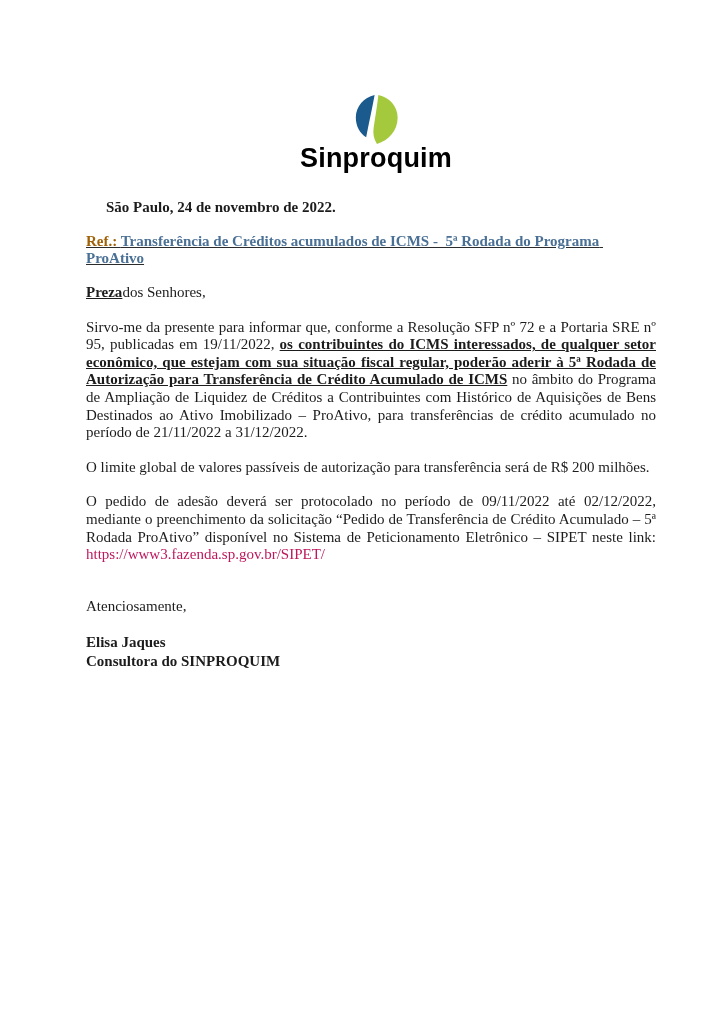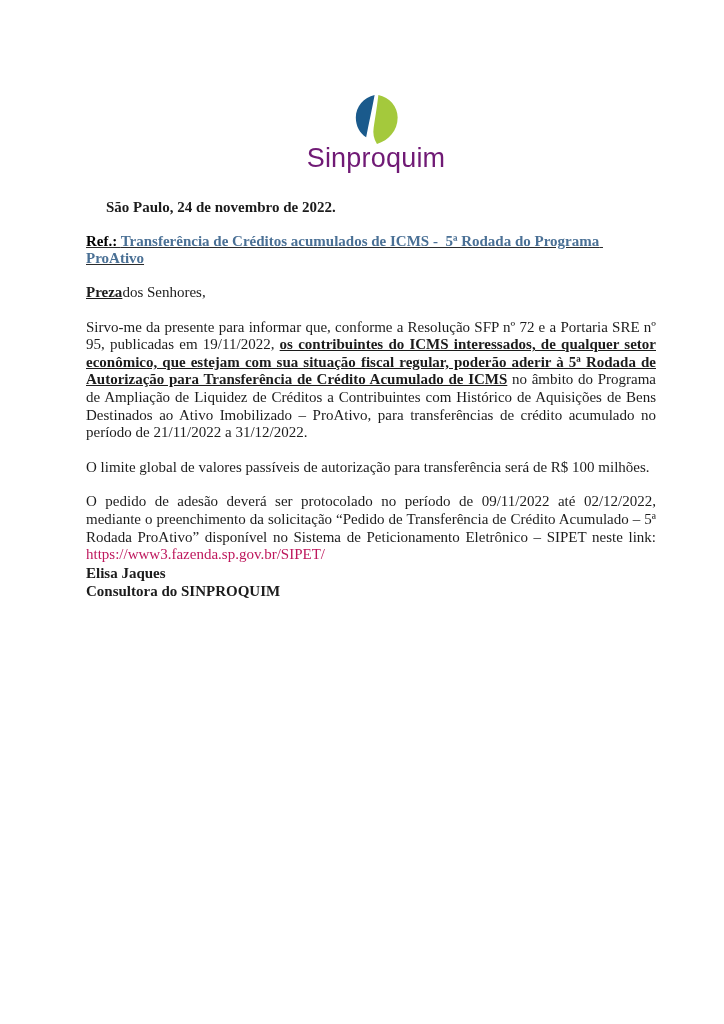--- a/index.html
+++ b/index.html
@@ -21,60 +21,61 @@
   .logo-block {
     padding-top: 94px;
     text-align: center;
     margin-left: 10px;
   }
   .logo-icon { display: block; margin: 0 auto; }
   .wordmark {
     display: block;
     margin-top: -2px;
     font-family: "Liberation Sans", sans-serif;
-    font-weight: normal;
+    font-weight: bold;
     font-size: 27px;
     letter-spacing: 0.2px;
-    color: #701a75;
+    color: #000000;
   }
   
   .date-block {
     margin-top: 24px;
     font-weight: bold;
     font-size: 15px;
     line-height: 19px;
     margin-left: 20px;
   }
   .ref-line {
     margin-top: 16px;
     font-size: 15px;
     font-weight: bold;
     text-decoration: underline;
     text-decoration-color: #2b2b2b;
     color: #2b2b2b;
     white-space: pre-wrap;
   }
-  .ref-label { color: #000000; }
+  .ref-label { color: #a16207; }
   .ref-title { color: #4a7095; }
   .para {
     margin-top: 17px;
     font-size: 15px;
     line-height: 17.6px;
     text-align: justify;
   }
   .salutation { text-align: left; }
   .bold { font-weight: bold; text-decoration: underline; }
   .bold-underline { font-weight: bold; text-decoration: underline; }
   .sipet-link {
     color: #be185d;
     text-decoration: none;
     cursor: pointer;
   }
   .regards { margin-top: 34px; }
   .signature {
+    margin-top: 18px;
     font-weight: bold;
     font-size: 15px;
     line-height: 18.5px;
   }
 </style>
 </head>
 <body>
 
 <div class="page">
   <div class="content">
@@ -90,25 +91,26 @@
     <div class="date-block">
       <div>São Paulo, 24 de novembro de 2022.</div>
     </div>
 
     <div class="ref-line"><span class="ref-label">Ref.: </span><span class="ref-title">Transferência de Créditos acumulados de ICMS -  5ª Rodada do Programa ProAtivo</span></div>
 
     <p class="para salutation"><span class="bold">Preza</span><span>dos Senhores,</span></p>
 
     <p class="para"><span>Sirvo-me da presente para informar que, conforme a Resolução SFP nº 72 e a Portaria SRE nº 95, publicadas em 19/11/2022, </span><span class="bold-underline">os contribuintes do ICMS interessados, de qualquer setor econômico, que estejam com sua situação fiscal regular, poderão aderir à 5ª Rodada de Autorização para Transferência de Crédito Acumulado de ICMS</span><span> no âmbito do Programa de Ampliação de Liquidez de Créditos a Contribuintes com Histórico de Aquisições de Bens Destinados ao Ativo Imobilizado – ProAtivo, para transferências de crédito acumulado no período de 21/11/2022 a 31/12/2022.</span></p>
 
-    <p class="para">O limite global de valores passíveis de autorização para transferência será de R$ 100 milhões.</p>
+    <p class="para">O limite global de valores passíveis de autorização para transferência será de R$ 200 milhões.</p>
 
 
     <p class="para"><span>O pedido de adesão deverá ser protocolado no período de 09/11/2022 até 02/12/2022, mediante o preenchimento da solicitação “Pedido de Transferência de Crédito Acumulado – 5ª Rodada ProAtivo” disponível no Sistema de Peticionamento Eletrônico – SIPET neste link: </span><a class="sipet-link" href="#">https://www3.fazenda.sp.gov.br/SIPET/</a></p>
 
+    <p class="para regards">Atenciosamente,</p>
 
     <div class="signature">
       <div>Elisa Jaques</div>
       <div>Consultora do SINPROQUIM</div>
     </div>
 
   </div>
 </div>
 
 </body></html>

